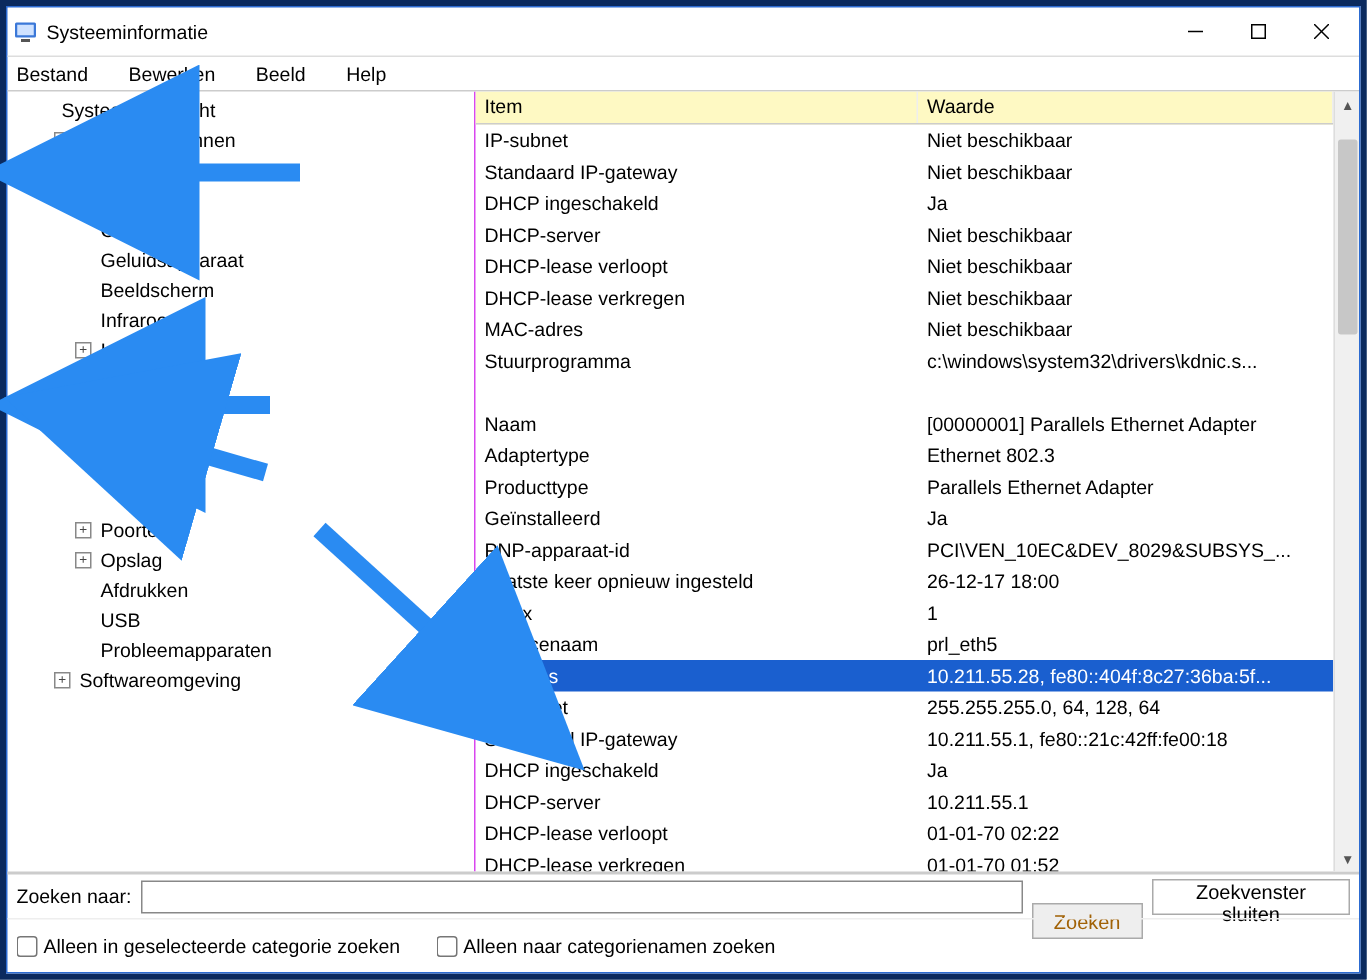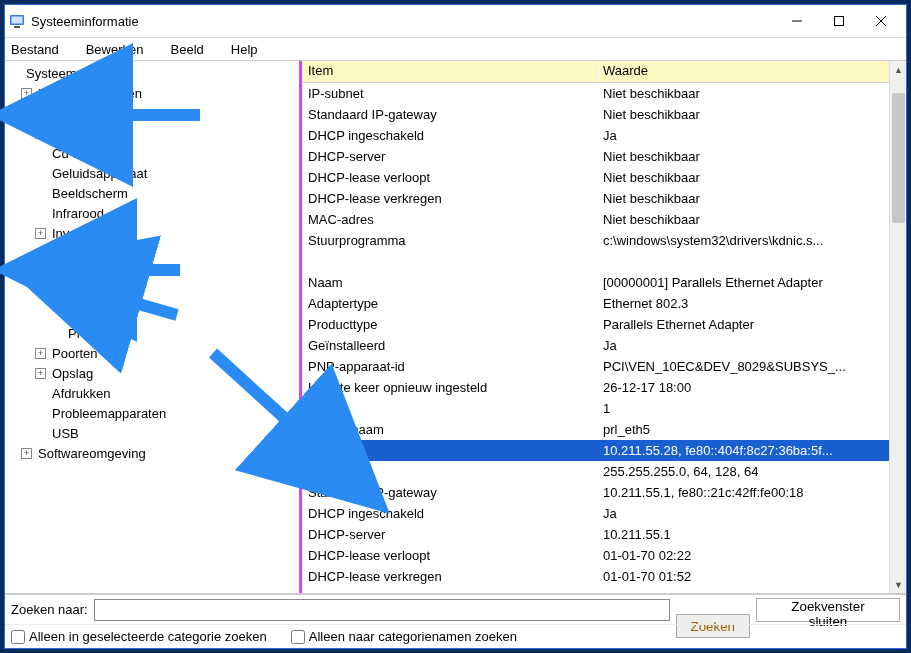--- a/index.html
+++ b/index.html
@@ -5,21 +5,21 @@
   * { box-sizing: border-box; margin: 0; padding: 0; }
   html, body { width: 911px; height: 653px; font-family: "Segoe UI", Tahoma, sans-serif; font-size: 13px; background: #0b2a5e; overflow: hidden; }
   .window { position: relative; width: 903px; height: 645px; margin: 4px; background: #fff; border: 1px solid #2c6bd1; display: flex; flex-direction: column; }
   .titlebar { height: 30px; display: flex; align-items: center; padding: 16px 4px; border-bottom: 1px solid #ddd; }
   .titlebar .icon { width: 16px; height: 16px; margin-right: 6px; }
   .titlebar .title { flex: 1; font-size: 13px; }
   .winbtns { display: flex; }
   .winbtn { width: 42px; height: 28px; display: flex; align-items: center; justify-content: center; cursor: default; }
   .menubar { height: 22px; display: flex; align-items: center; padding: 0 6px; gap: 27px; font-size: 13px; }
   .content { flex: 1; display: flex; border-top: 1px solid #ccc; border-bottom: 1px solid #ccc; overflow: hidden; }
-  .tree { width: 297px; border-right: 3px solid #d946ef; padding: 2px 4px; overflow: auto; }
+  .tree { width: 297px; border-right: 1px solid #d946ef; padding: 2px 4px; overflow: auto; margin-left: 15px; }
   .tree-item { display: flex; align-items: center; height: 20px; white-space: nowrap; cursor: default; }
   .tree-item .expander { width: 11px; height: 11px; border: 1px solid #888; display: inline-flex; align-items: center; justify-content: center; font-size: 9px; line-height: 1; margin-right: 4px; color: #444; background: #fff; }
   .tree-item .noexp { width: 11px; margin-right: 4px; display: inline-block; }
   .tree-item .label { padding: 0 2px; }
   .tree-item.boxed .label { border: 2px solid #1a7cf0; border-radius: 2px; }
   .indent0 { padding-left: 0px; }
   .indent1 { padding-left: 12px; }
   .indent2 { padding-left: 26px; }
   .indent3 { padding-left: 42px; }
   .right { flex: 1; display: flex; position: relative; }
@@ -36,22 +36,22 @@
   .cell.item { width: 295px; }
   .cell.val { flex: 1; }
   .vscroll { width: 17px; background: #f0f0f0; border-left: 1px solid #ddd; position: relative; }
   .vscroll .up, .vscroll .down { position: absolute; left: 0; width: 17px; height: 17px; display:flex;align-items:center;justify-content:center; font-size:9px; color:#555; }
   .vscroll .up { top: 0; } .vscroll .down { bottom: 0; }
   .vscroll .thumb { position: absolute; left: 2px; width: 13px; top: 32px; height: 130px; background: #c7c7c7; border-radius: 2px; }
   .searchbar { height: 30px; display: flex; align-items: center; padding: 2px 6px; gap: 6px; border-top: 1px solid #ccc; }
   .searchbar input[type=text] { flex: 1; height: 22px; border: 1px solid #888; padding: 0 4px; }
   .searchbar button { height: 24px; padding: 0 14px; border: 1px solid #aaa; background: #eee; }
   .searchbar button.disabled { color: #a16207; margin-top: 33px; }
-  .searchbar .btn-close { width: 144px; background: #fff; border: 1px solid #aaa; }
-  .optbar { height: 24px; display: flex; align-items: center; padding: 2px 6px; gap: 24px; border-top: 1px solid #eee; }
+  .searchbar .btn-close { width: 132px; background: #fff; border: 1px solid #aaa; }
+  .optbar { height: 36px; display: flex; align-items: center; padding: 2px 6px; gap: 24px; border-top: 1px solid #eee; }
   .optbar label { display: flex; align-items: center; gap: 4px; }
   .optbar input[type=checkbox] { width: 14px; height: 14px; }
   
   .arrow { position: absolute; pointer-events: none; }
   svg.arrowsvg { overflow: visible; }
 </style>
 </head>
 <body>
 
 <div class="window">
@@ -158,25 +158,25 @@
       <div class="tree-item indent2">
           <span class="expander">+</span>
           <span class="label">Opslag</span>
         </div>
       <div class="tree-item indent2">
           <span class="noexp"></span>
           <span class="label">Afdrukken</span>
         </div>
       <div class="tree-item indent2">
           <span class="noexp"></span>
+          <span class="label">USB</span>
+        </div>
+      <div class="tree-item indent2">
+          <span class="noexp"></span>
           <span class="label">Probleemapparaten</span>
-        </div>
-      <div class="tree-item indent2">
-          <span class="noexp"></span>
-          <span class="label">USB</span>
         </div>
       <div class="tree-item indent1">
           <span class="expander">+</span>
           <span class="label">Softwareomgeving</span>
         </div>
     </div>
 
     <div class="right">
       <div class="table">
         <div class="thead">

